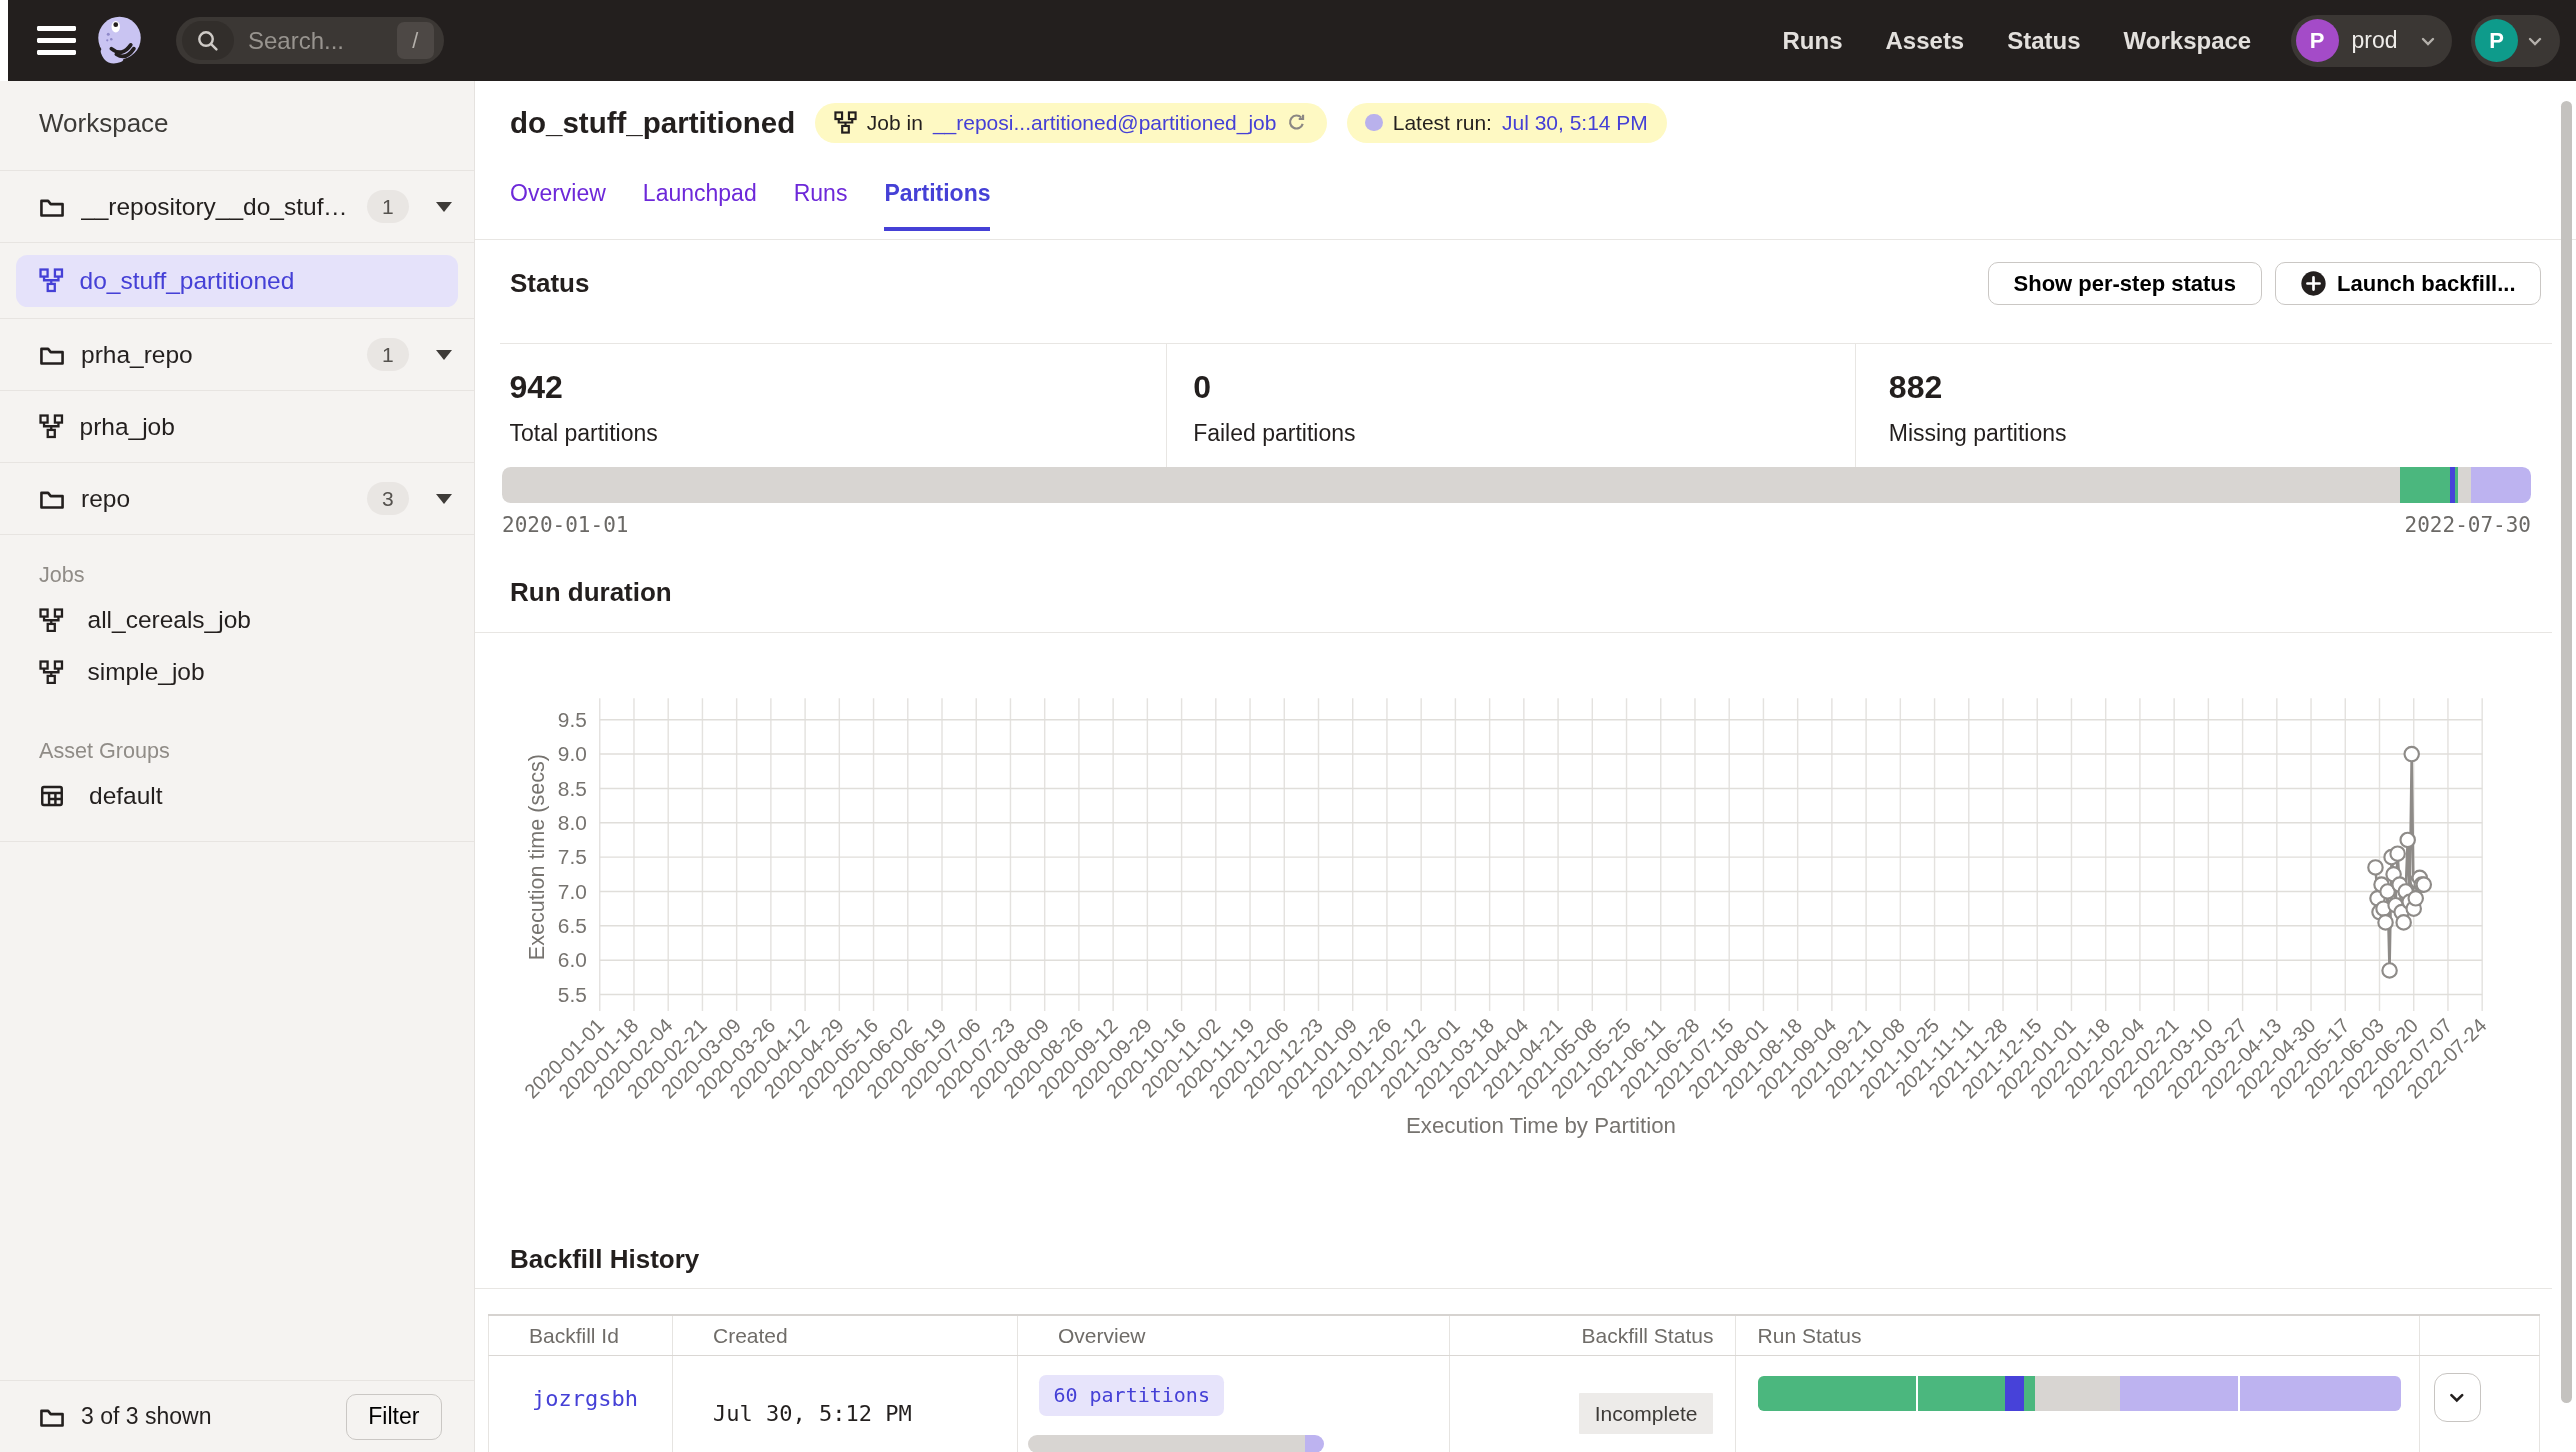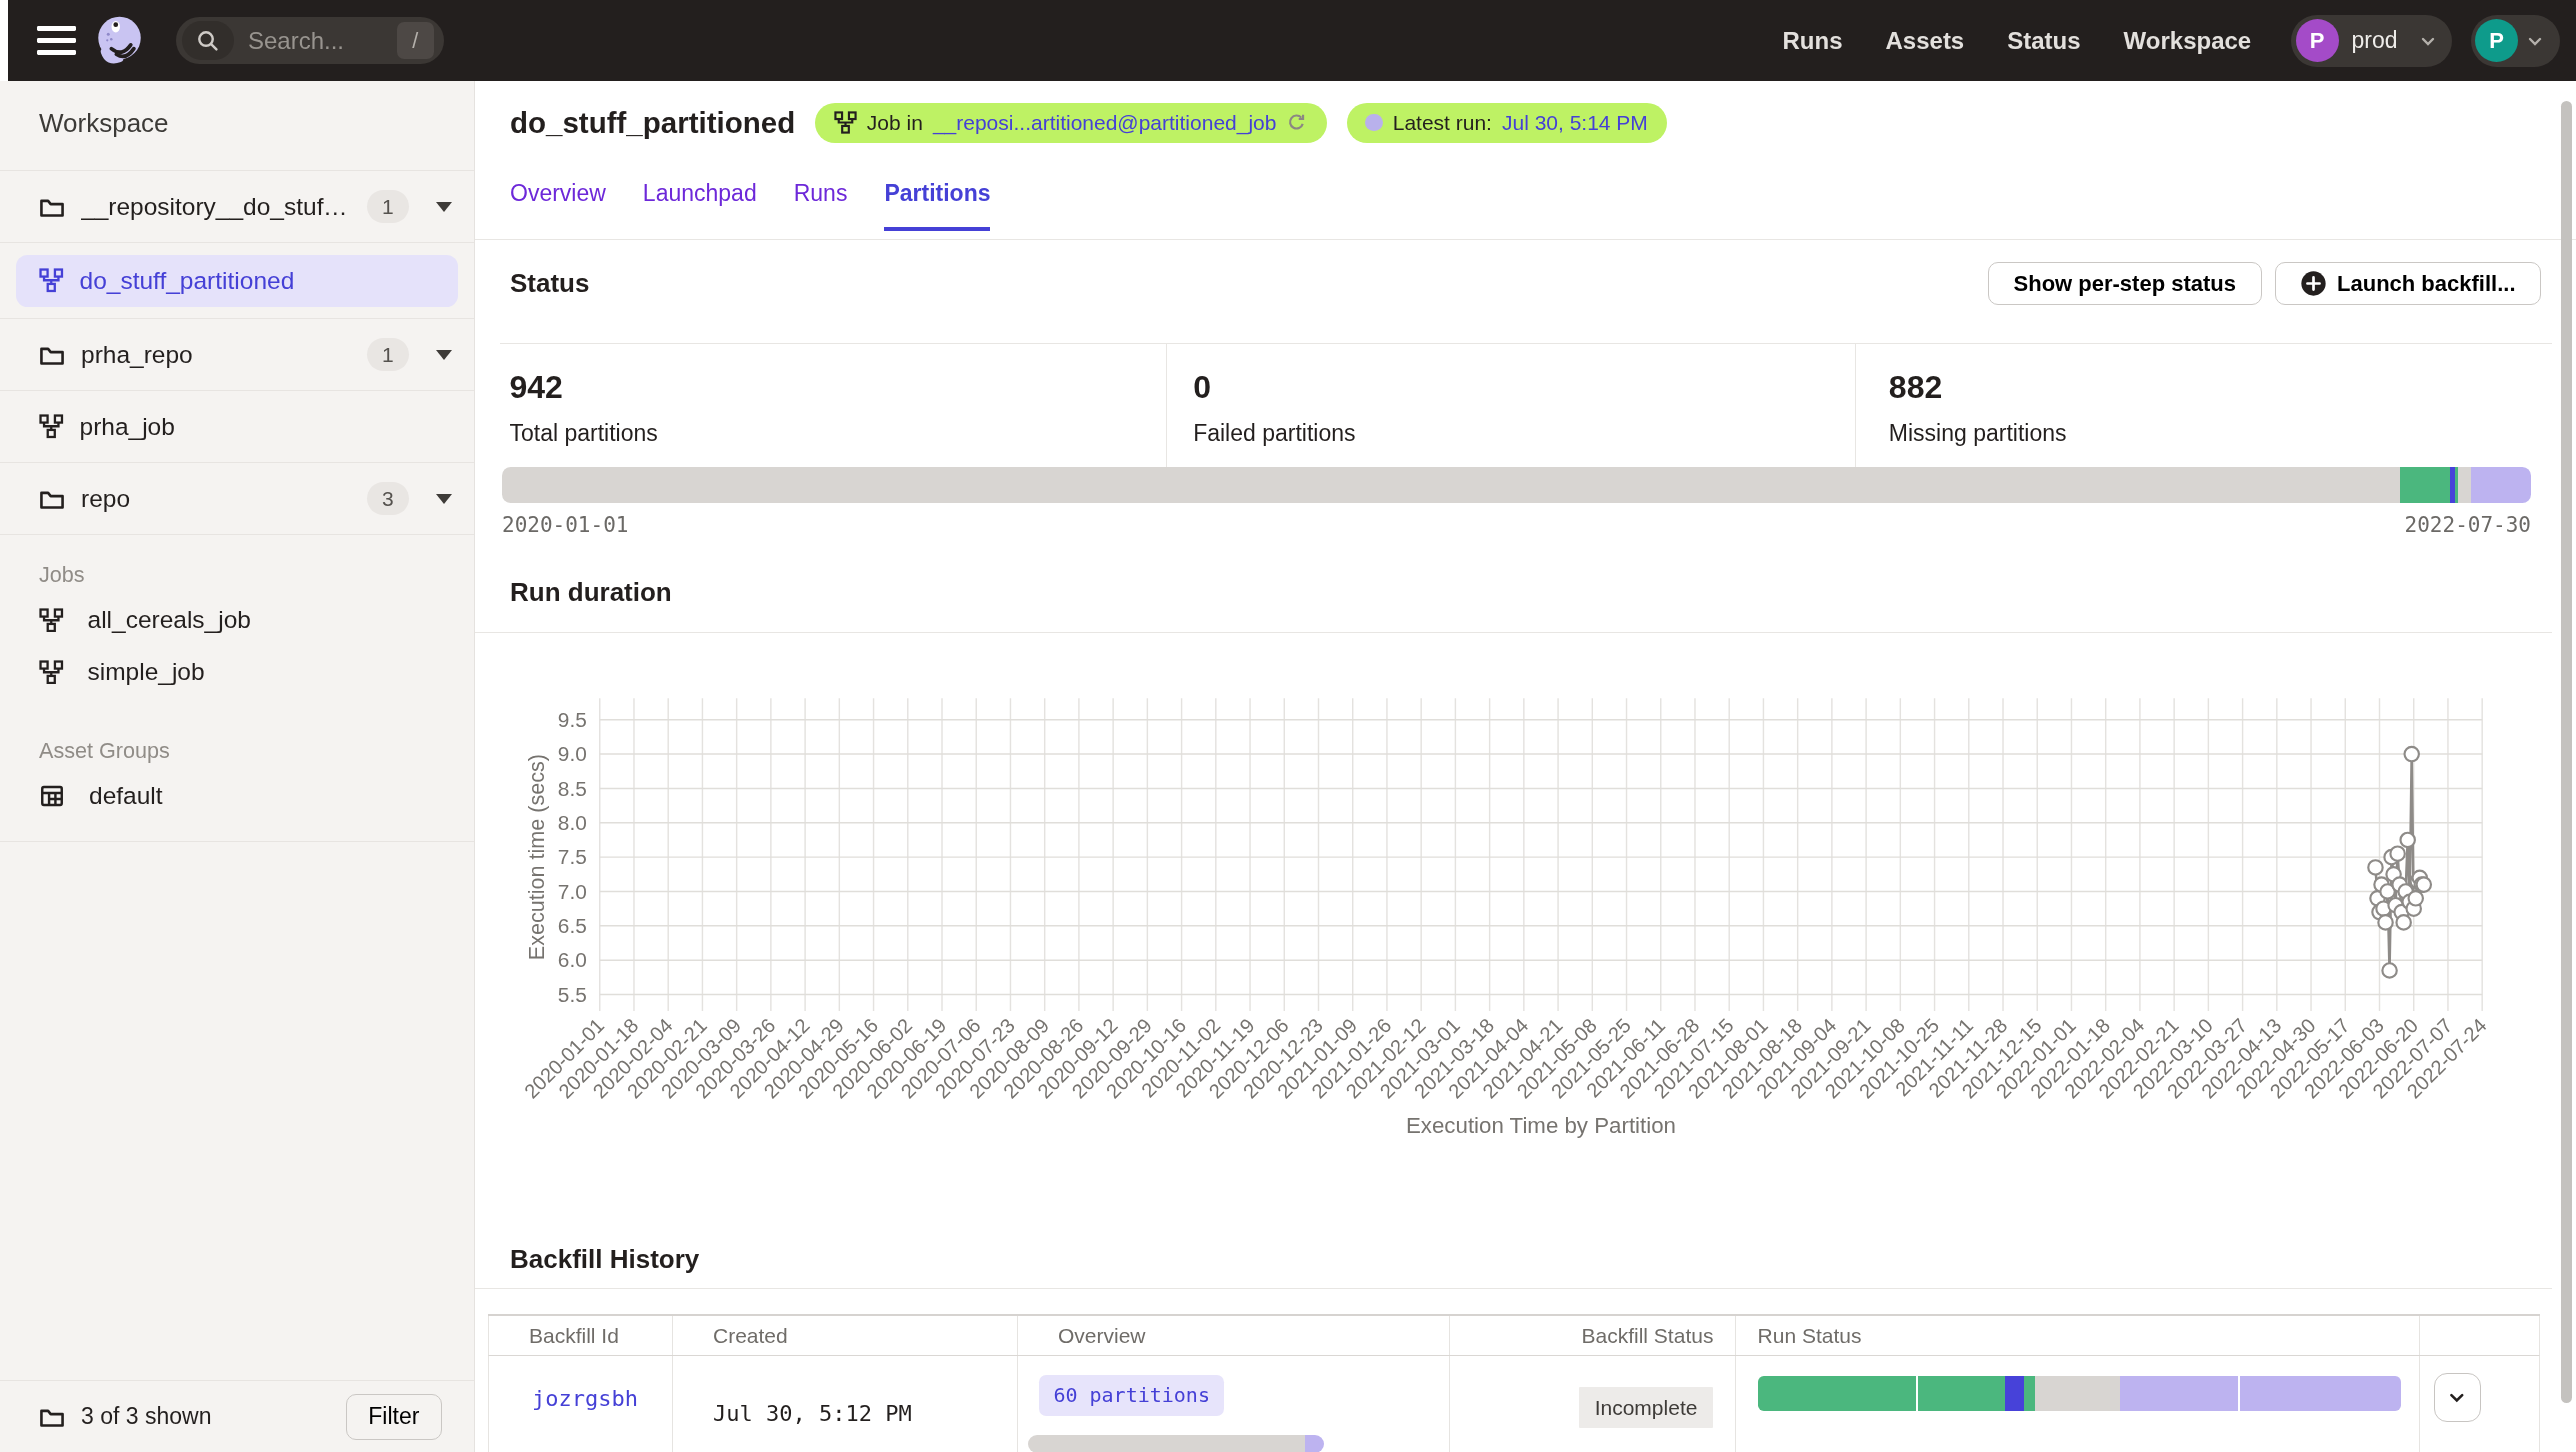--- a/index.html
+++ b/index.html
@@ -56,21 +56,21 @@
   .grp-gap { height:30px; }
   #side-footer { position:absolute; left:0; bottom:0; width:100%; height:72px;
     border-top:1.4px solid #E7E4E1; display:flex; align-items:center; padding:0 32px 0 39px; background:#F5F3F1; }
   #footer-text { font-size:23px; margin-left:16px; }
   #filter-btn { margin-left:auto; height:46px; border-radius:10px; border:1.4px solid #CAC7C4;
     background:#fff0; font-size:23px; padding:0 21.6px; display:flex; align-items:center; cursor:pointer; }
 
   
   #pg-header { position:absolute; left:35px; top:21.6px; display:flex; align-items:center; gap:20px; }
   #pg-title { font-size:29.5px; font-weight:700; }
-  .hdr-pill { height:40px; border-radius:20px; background:#bef264; display:flex; align-items:center;
+  .hdr-pill { height:40px; border-radius:20px; background:#fef9c3; display:flex; align-items:center;
     gap:10px; padding:0 18.7px; font-size:21px; }
   .hdr-link { color:var(--accent); cursor:pointer; }
   #run-dot { width:17.3px; height:17.3px; border-radius:50%; background:var(--run_dot); }
 
   #tabs { position:absolute; left:35px; top:99px; display:flex; gap:37px; }
   .tab { font-size:23px; color:#6d28d9; padding-bottom:20px; cursor:pointer; border-bottom:4.3px solid transparent; }
   .tab.active { color:var(--accent); font-weight:600; border-bottom-color:var(--accent); }
   #tabs-border { position:absolute; left:0; top:158px; width:2101px; height:1.4px; background:#E8E6E3; }
 
   
@@ -116,21 +116,21 @@
   .c5 { width:684px; } .c6 { width:118px; }
   .th.c1 { padding-left:40px; } .th.c2 { padding-left:40px; } .th.c3 { padding-left:40px; }
   .th.c4 { justify-content:flex-end; padding-right:21.6px; } .th.c5 { padding-left:21.6px; }
   #bf-id { padding-left:43px; font-size:22px; color:var(--accent); margin-top:13px; display:inline-block; cursor:pointer; }
   #bf-created { padding-left:40px; font-size:22px; margin-top:28px; display:inline-block; }
   #req-badge { display:inline-block; margin:1.4px 0 0 21px; background:var(--badge_lavender_bg); color:var(--accent);
     border-radius:7.2px; padding:8.6px 14.4px; font-size:20px; }
   #req-bar { margin:18.7px 0 0 10px; width:296px; height:18.7px; border-radius:9.4px; overflow:hidden; display:flex; }
   #req-bar div { height:100%; }
   .td.c4 { text-align:right; padding-right:21.6px; }
-  #bf-status-badge { display:inline-block; margin-top:14px; background:var(--badge_gray_bg); color:#3E3B38;
+  #bf-status-badge { display:inline-block; margin-top:20px; background:var(--badge_gray_bg); color:#3E3B38;
     border-radius:1px; padding:8.6px 16px; font-size:21px; }
   #run-status-bar { margin:2.9px 0 0 21.6px; width:643px; height:35px; border-radius:5.8px; overflow:hidden; display:flex; }
   #run-status-bar div { height:100%; }
   #row-expand-btn { margin:0 0 0 13.7px; width:47px; height:49px; border-radius:13px; border:1.4px solid #C8C5C2;
     background:#fff; display:flex; align-items:center; justify-content:center; cursor:pointer; }
 
   #scroll-thumb { position:absolute; right:3.6px; top:20px; width:11.5px; height:1302px; border-radius:5.8px;
     background:#C4C2BF; }
   svg.ic { display:block; }
 </style>

